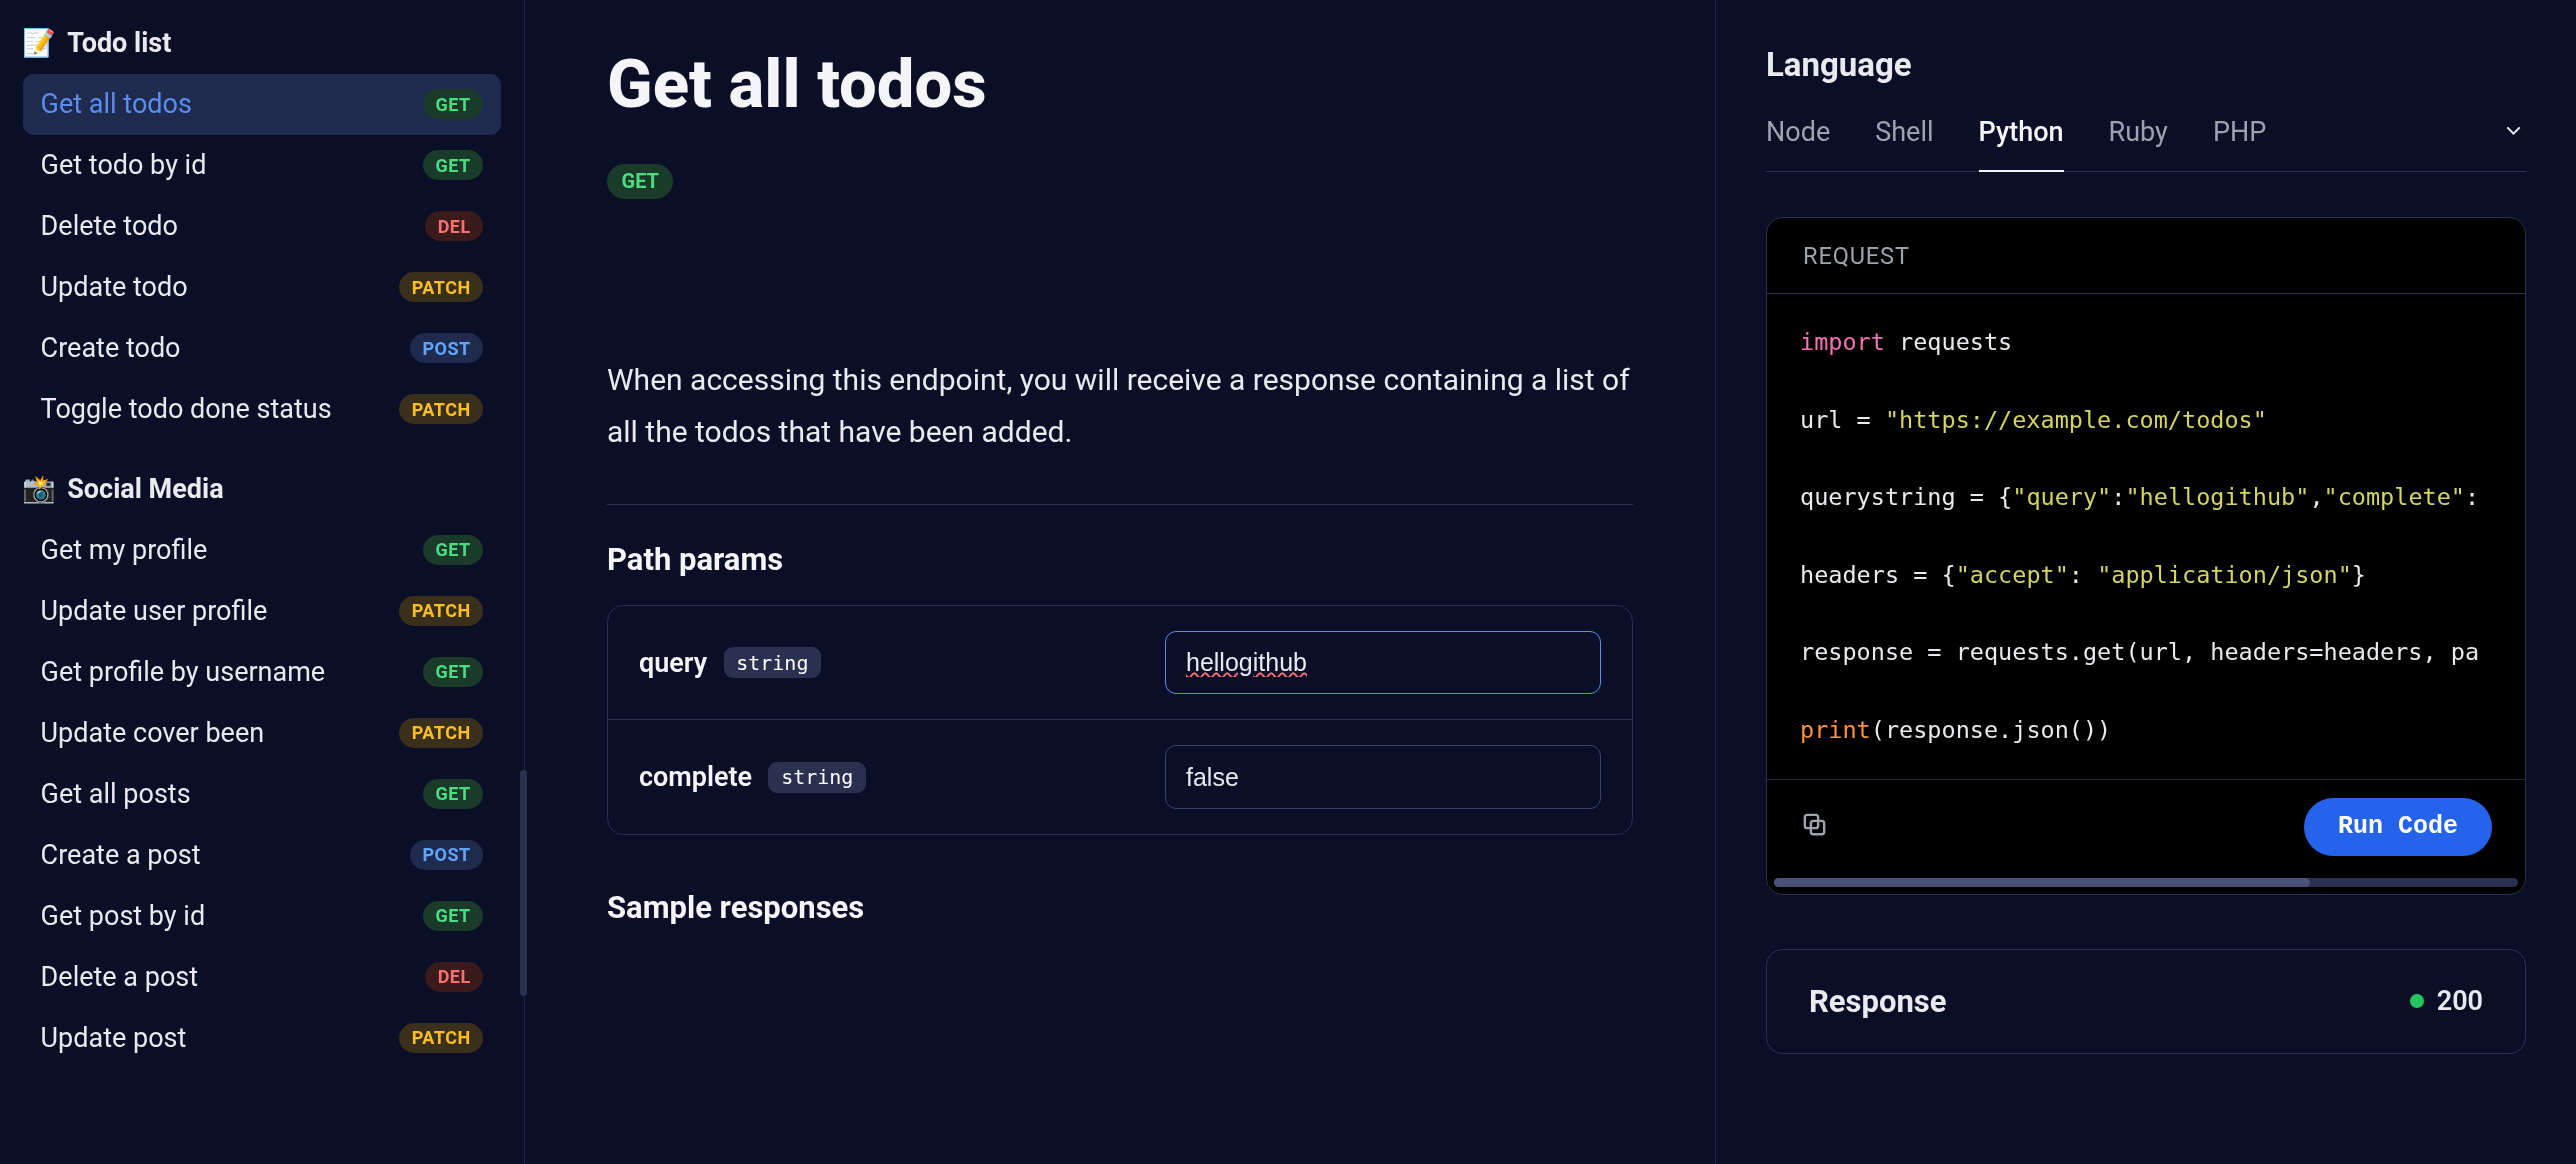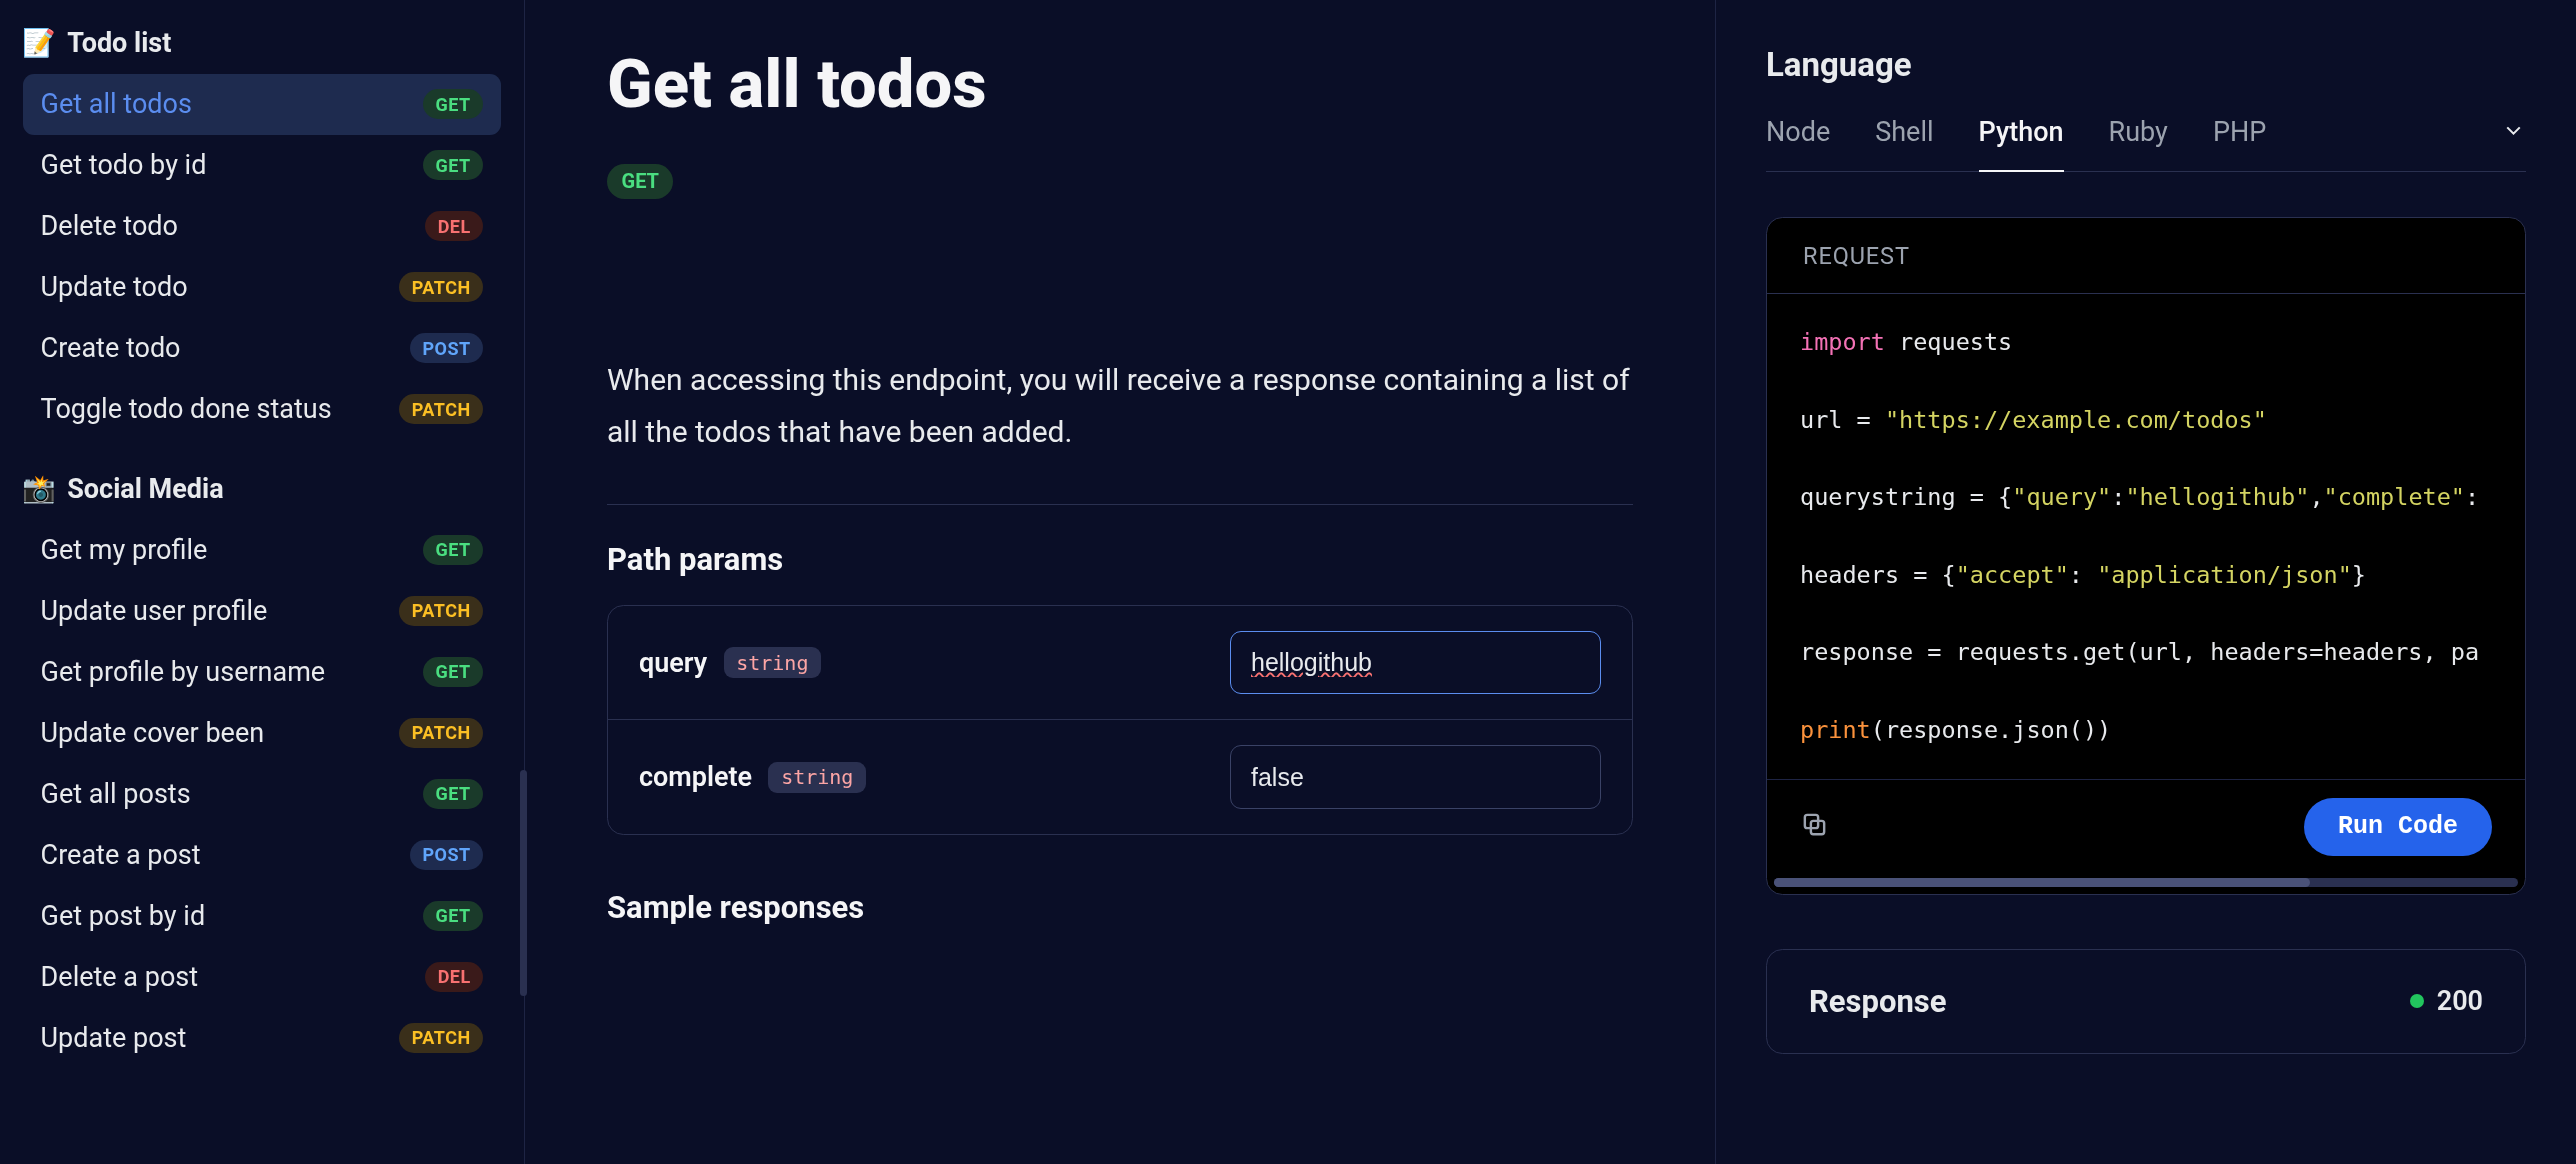--- a/index.html
+++ b/index.html
@@ -81,27 +81,27 @@
   justify-content: space-between;
   padding: 25px 31px;
   border-bottom: 0.9px solid #2a3050;
 }
 .param-row:last-child { border-bottom: none; }
 .param-meta { display: flex; align-items: center; gap: 16.3px; }
 .param-name { font-size: 27px; font-weight: 600; color: #f5f5f7; }
 .param-type {
   font-size: 20px;
   background: #2a3050;
-  color: #fca5a5;
+  color: #ffffff;
   padding: 3.6px 12.7px;
   border-radius: 9px;
   font-family: ui-monospace, monospace;
 }
 .param-input {
-  width: 371px;
+  width: 436px;
   background: #0a0e27;
   border: 0.9px solid #3a4266;
   border-radius: 11px;
   padding: 16.3px 20px;
   font-size: 25px;
   color: #e8eaed;
   outline: none;
 }
 .param-input.active { border-color: #5b8def; text-decoration: underline wavy #f87171; text-decoration-thickness: 1.8px; }
 

